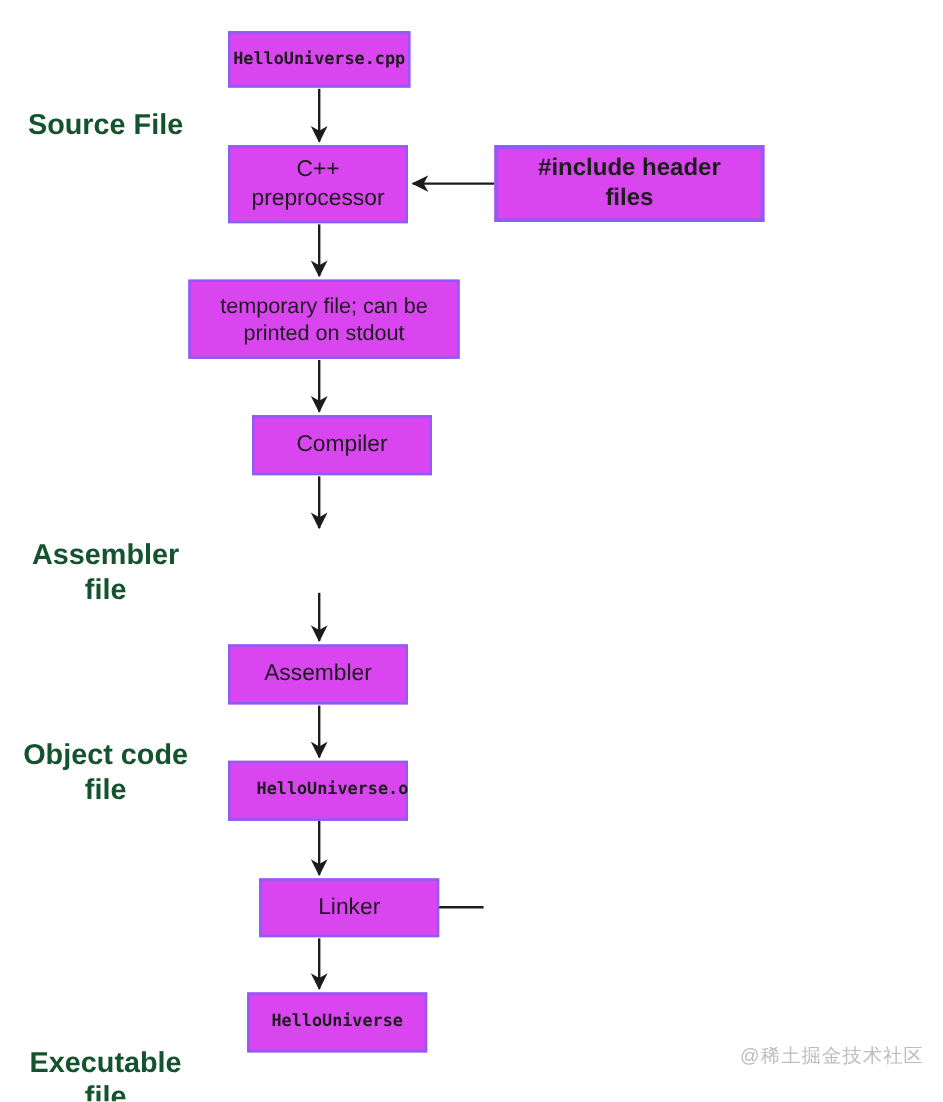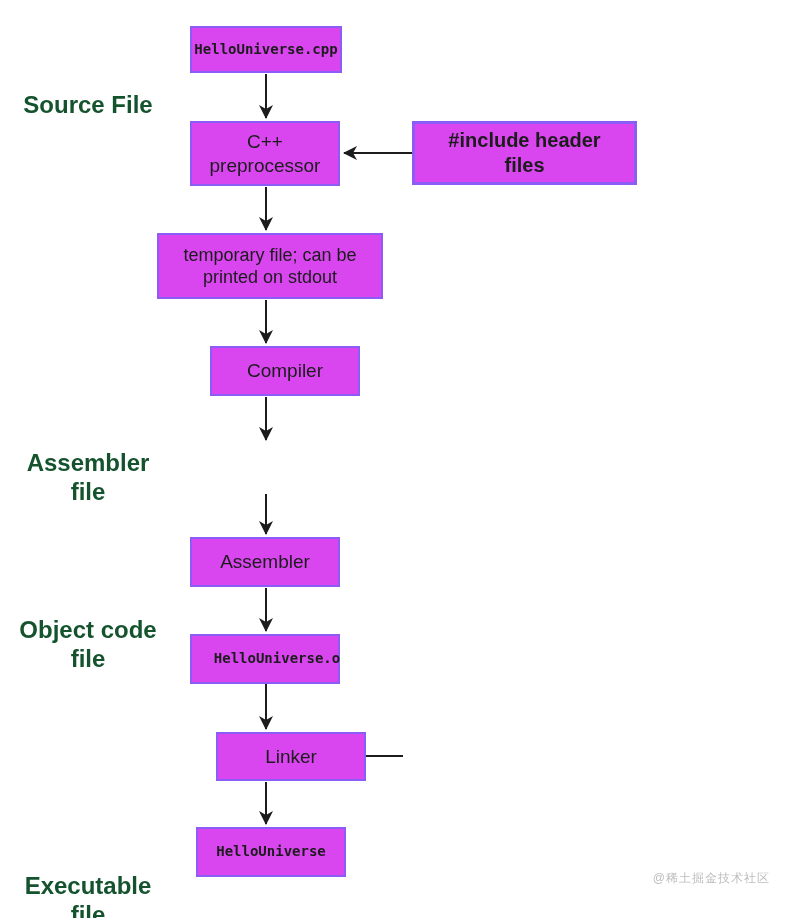--- a/index.html
+++ b/index.html
@@ -63,37 +63,37 @@
     color: #14532d;
     white-space: pre-line;
     line-height: 1.2;
   }
   .watermark {
     position: absolute;
     left: 560px;
     top: 870px;
     width: 210px;
     text-align: right;
-    font-size: 12px;
+    font-size: 16px;
     color: #bdbdbd;
     letter-spacing: 1px;
   }
 
   
   #n-source        { left:190px; top:26px;  width:152px; height:47px; }
   #n-preprocessor  { left:190px; top:121px; width:150px; height:65px; }
   #n-include       { left:412px; top:121px; width:225px; height:64px; }
   #n-temp          { left:157px; top:233px; width:226px; height:66px; }
   #n-compiler      { left:190px; top:346px; width:150px; height:50px;margin-left:20px; }
   #n-asm-s         { left:190px; top:443px; width:150px; height:50px; }
   #n-assembler     { left:190px; top:537px; width:150px; height:50px; }
   #n-obj-o         { left:190px; top:634px; width:150px; height:50px;padding-left:24px; }
   #n-linker        { left:190px; top:732px; width:150px; height:49px;margin-left:26px; }
   #n-libobj        { left:403px; top:723px; width:226px; height:65px; }
-  #n-exe           { left:196px; top:827px; width:150px; height:50px; }
+  #n-exe           { left:206px; top:827px; width:150px; height:50px; }
 
   #l-source  { top:91px;  }
   #l-asm     { top:449px; }
   #l-obj     { top:616px; }
   #l-exe     { top:838px;margin-top:34px; }
 </style>
 </head>
 <body>
 
 <div class="canvas">

